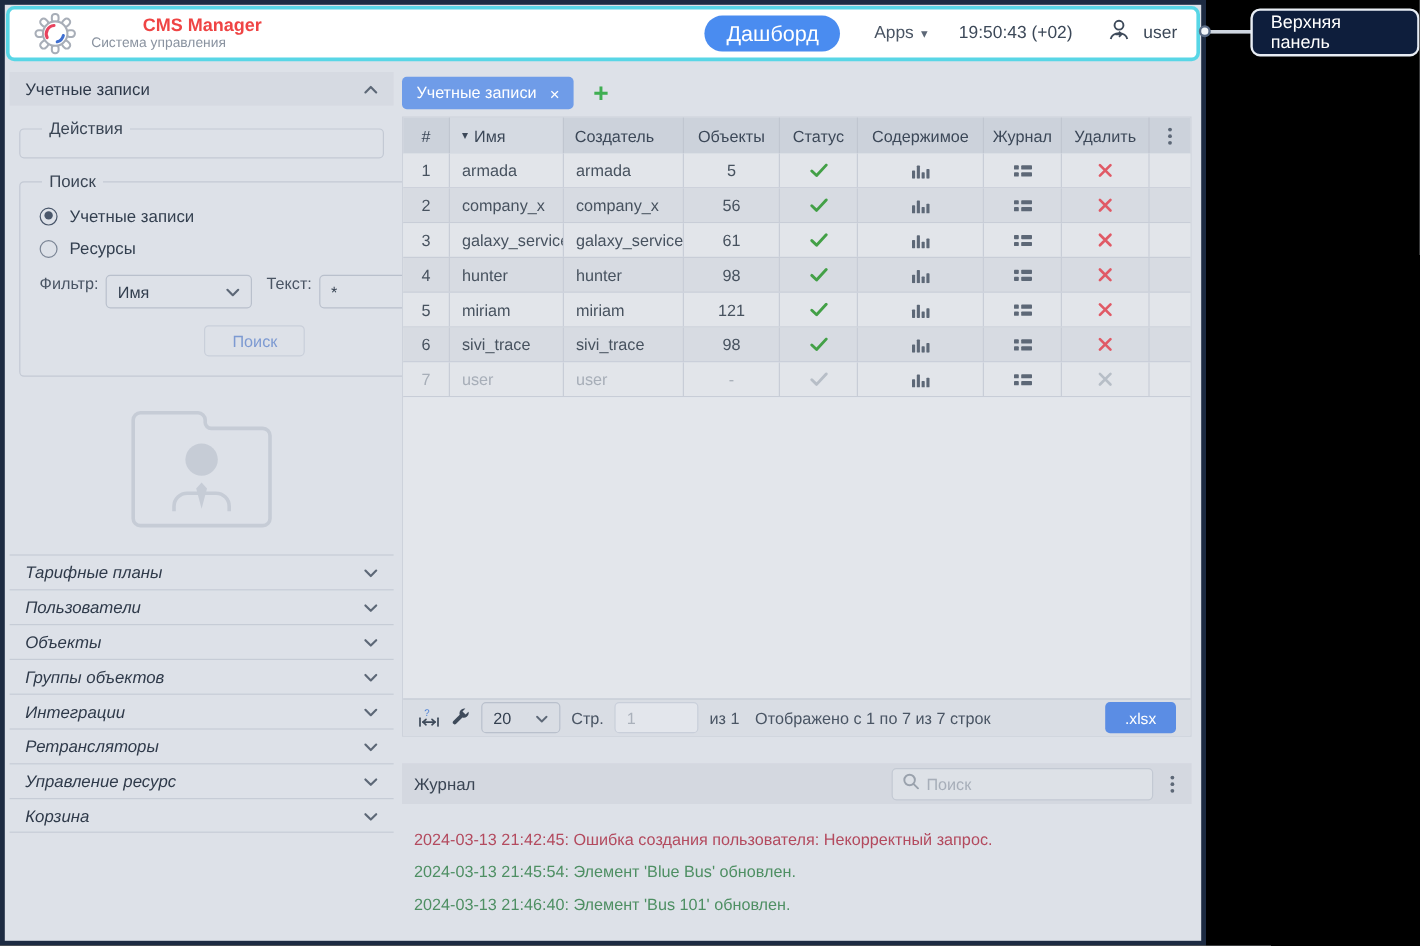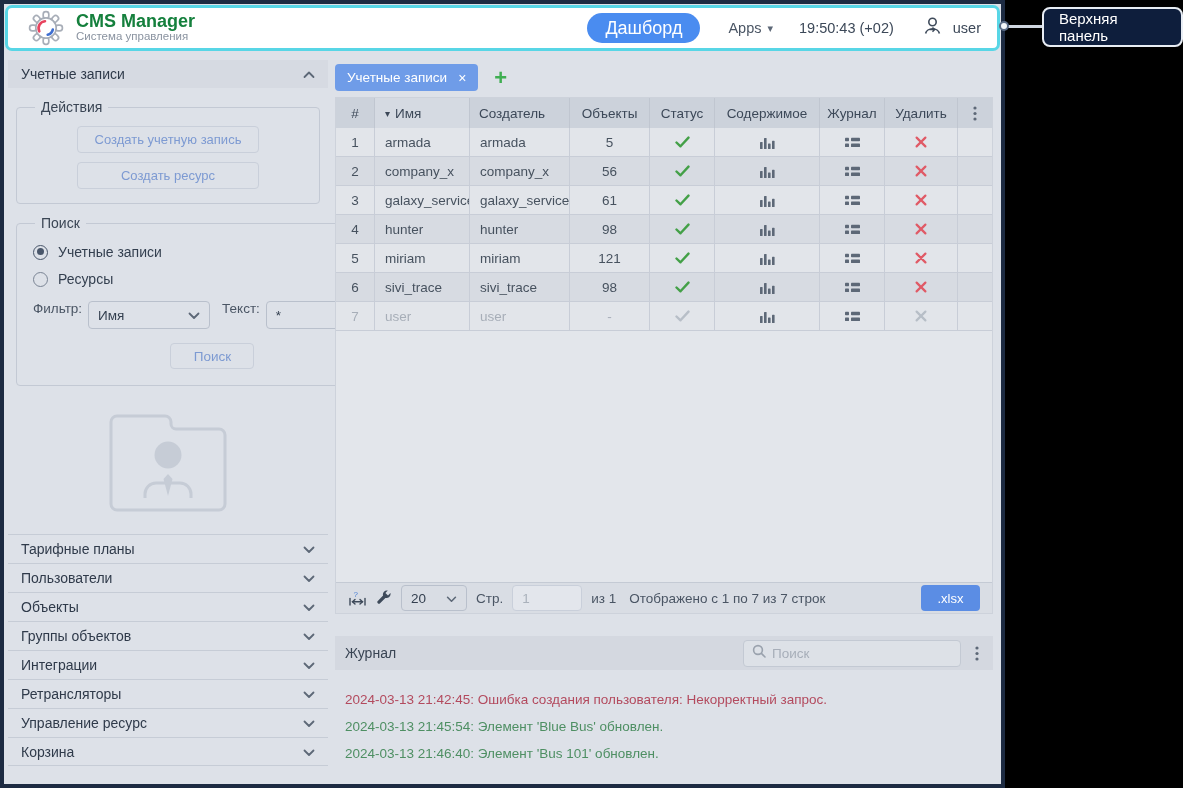--- a/index.html
+++ b/index.html
@@ -8,21 +8,21 @@
 
   .window { position:absolute; left:0; top:0; width:1005px; height:788px;
             background:#dde1e8; border:4px solid #1d2b42; }
 
   
   .topbar { position:relative; height:46px; margin:1px; background:#fff;
             border:3px solid #58d6e6; border-radius:7px;
             display:flex; align-items:center; padding:0 16px 0 20px; }
   .logo { display:flex; align-items:center; }
   .title-block { margin-left:12px; }
-  .app-title { font-size:18px; font-weight:bold; color:#15803d; line-height:17px; }
+  .app-title { font-size:15px; font-weight:bold; color:#ef4444; line-height:17px;margin-left:43px; }
   .app-subtitle { font-size:11.5px; color:#8a93a0; line-height:13px; }
   .topbar-right { margin-left:auto; display:flex; align-items:center; }
   .dash-btn { background:#4a8cf0; color:#fff; border:none; height:30px; padding:0 18px;
               border-radius:16px; font-size:18px; font-family:inherit; cursor:pointer; }
   .apps { margin-left:28px; font-size:14.5px; color:#4a5564; display:flex; align-items:center; gap:6px; cursor:pointer; }
   .apps .caret { font-size:11px; color:#5d6877; }
   .clock { margin-left:26px; font-size:14.5px; color:#3c4858; }
   .user-wrap { margin-left:28px; display:flex; align-items:center; gap:10px; cursor:pointer; }
   .username { font-size:14.5px; color:#3c4858; }
 
@@ -60,21 +60,21 @@
   .f-label { font-size:13.5px; color:#4a5564; }
   .select-box { width:122px; height:28px; border:1px solid #b9c0cc; border-radius:4px;
                 display:flex; align-items:center; justify-content:space-between; padding:0 9px;
                 font-size:13.5px; color:#333f4f; cursor:pointer; background:#dde1e8; }
   .text-input { width:132px; height:28px; border:1px solid #b9c0cc; border-radius:4px;
                 background:#dde1e8; padding:0 9px; font-size:13.5px; color:#333f4f; font-family:inherit; }
   .search-btn { display:block; margin:14px auto 2px; width:84px; height:26px; background:transparent;
                 border:1px solid #c9cfda; border-radius:4px; color:#7d9ad2; font-size:13.5px;
                 font-family:inherit; cursor:pointer; }
   .placeholder-graphic { display:flex; justify-content:center; margin:20px 0 18px; }
-  .acc-list { margin-top:4px; }
+  .acc-list { margin-top:4px;font-style:italic; }
   .acc-item { height:29px; border-top:1px solid #c6ccd6; display:flex; align-items:center;
               justify-content:space-between; padding:0 13px; font-size:14px; color:#2f3a4a; cursor:pointer; }
   .acc-list > div:last-of-type { border-bottom:1px solid #c6ccd6; }
 
   
   .tab-row { height:27px; margin-top:12px; display:flex; align-items:center; gap:16px; }
   .tab { background:#6f9ce8; color:#fff; height:27px; border-radius:4px; padding:0 12px;
          display:flex; align-items:center; gap:11px; font-size:13.5px; cursor:pointer; }
   .tab-close { font-size:14px; line-height:1; cursor:pointer; }
   .add-tab { color:#3fae52; font-size:22px; font-weight:bold; line-height:1; cursor:pointer; }
@@ -184,26 +184,20 @@
           <span>Учетные записи</span>
           <span>
             <svg width="12" height="8" viewBox="0 0 12 8">
                 <path d="M1.5 6 L6 1.5 L10.5 6" fill="none" stroke="#5d6877" stroke-width="1.8" stroke-linecap="round" stroke-linejoin="round"></path>
               </svg>
           </span>
         </div>
 
         <fieldset>
           <legend>Действия</legend>
-          <div>
-
-              <button class="action-btn">Создать учетную запись</button>
-
-              <button class="action-btn">Создать ресурс</button>
-            </div>
         </fieldset>
 
         <fieldset>
           <legend>Поиск</legend>
           <div>
 
               <div class="radio-row">
                 <span class="radio checked"></span>
                 <span>Учетные записи</span>
               </div>

